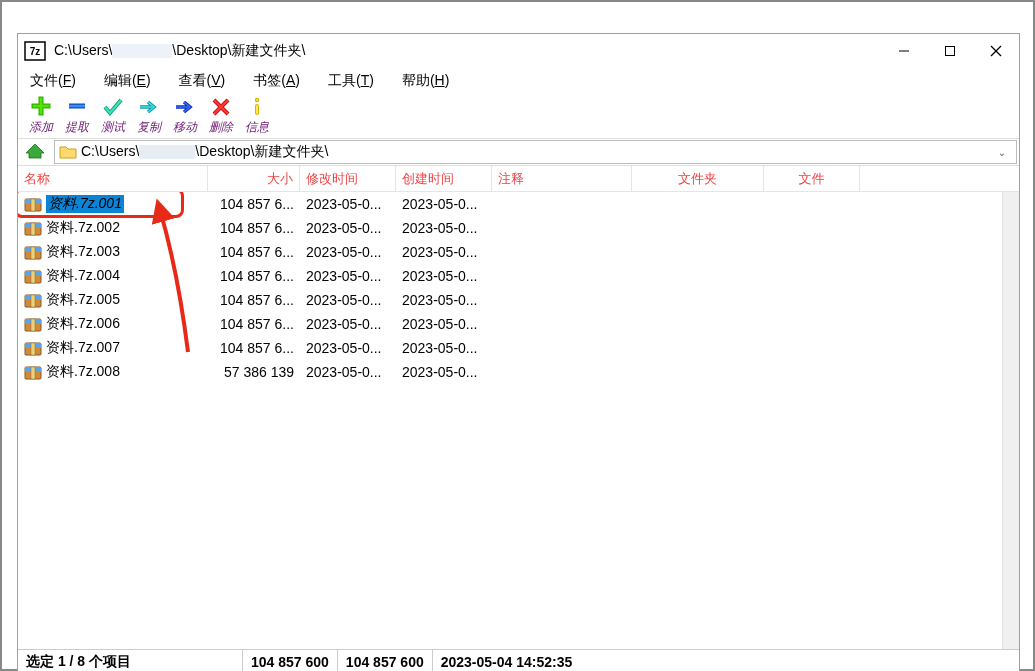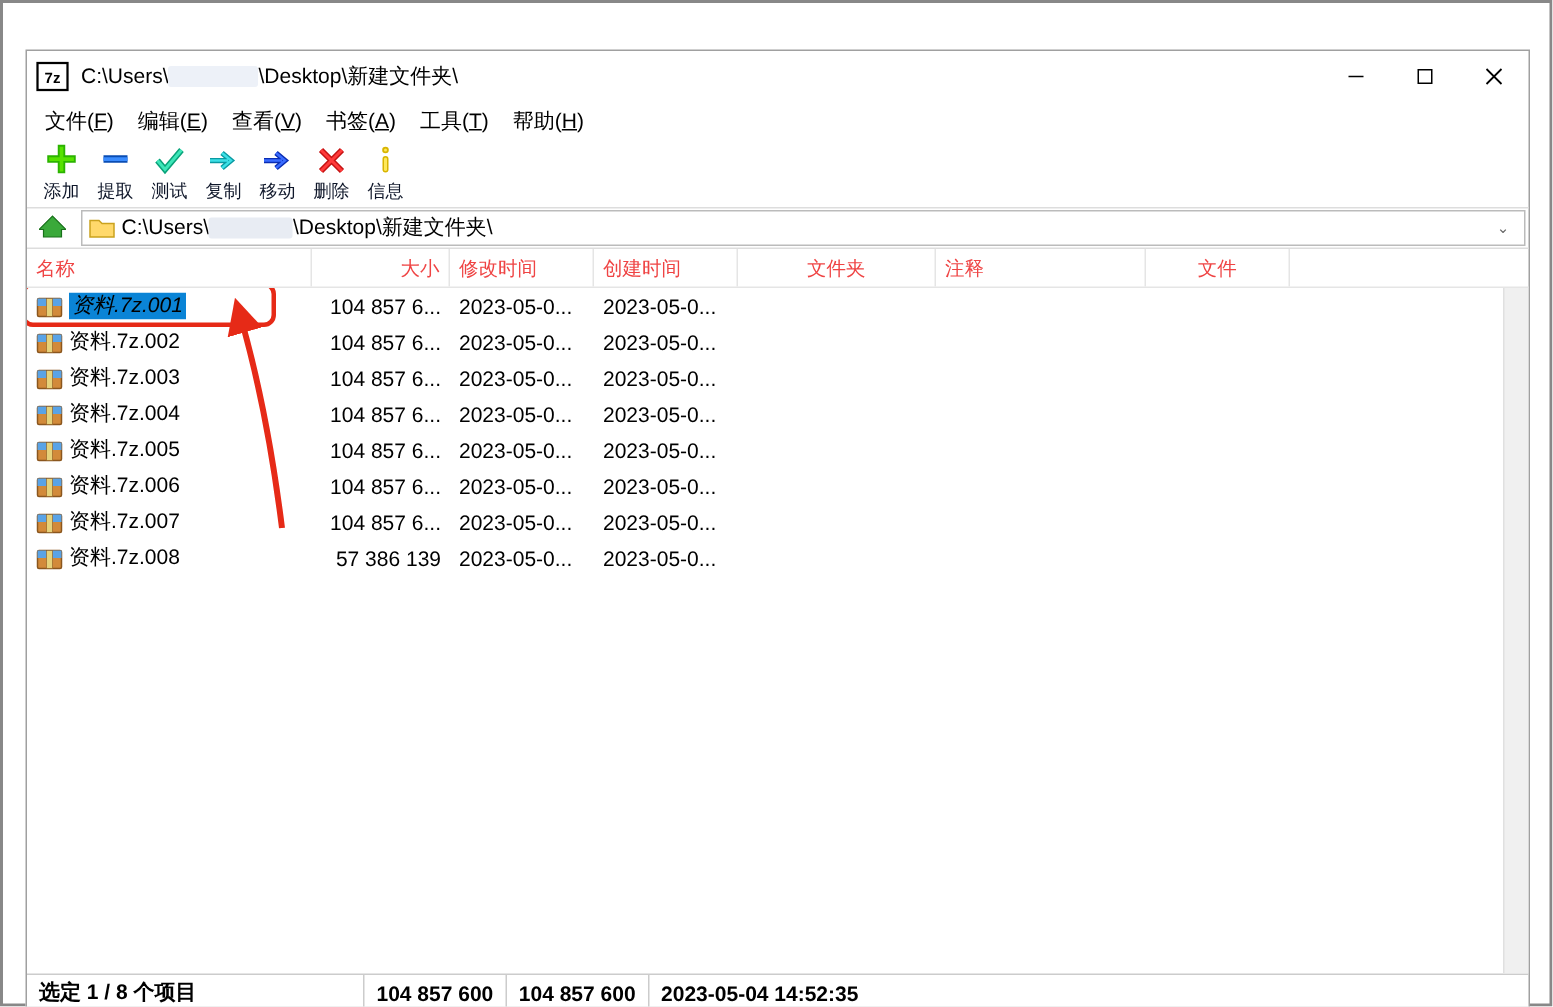--- a/index.html
+++ b/index.html
@@ -6,27 +6,27 @@
   body { background: #fff; }
   .outer-frame { width: 1035px; height: 671px; border: 2px solid #888; position: relative; background: #fff; }
   .window { position: absolute; left: 15px; top: 31px; width: 1003px; height: 641px; border: 1px solid #a0a0a0; background: #fff; display: flex; flex-direction: column; }
   .titlebar { height: 34px; display: flex; align-items: center; padding: 0 0 0 6px; }
   .titlebar .app-icon { width: 22px; height: 22px; display:flex; align-items:center; justify-content:center; margin-right: 8px; }
   .titlebar .title { font-size: 14px; color: #000; flex: 1; white-space: pre; }
   .titlebar .redact { display:inline-block; width:60px; height:14px; background:#edf1f8; border-radius:2px; vertical-align:middle; }
   .win-controls { display:flex; }
   .win-controls .ctl { width: 46px; height: 34px; display:flex; align-items:center; justify-content:center; }
   .win-controls .ctl svg { width:12px; height:12px; }
-  .menubar { height: 26px; display:flex; align-items:center; padding: 0 6px; gap: 4px; font-size:14px; }
+  .menubar { height: 26px; display:flex; align-items:center; padding: 0 6px; gap: 16px; font-size:14px; }
   .menubar .mitem { padding: 2px 6px; cursor:default; }
   .menubar .mitem u { text-decoration: underline; }
   .toolbar { height: 44px; display:flex; align-items:flex-start; padding: 2px 6px 0 6px; gap: 2px; }
   .tbtn { width: 34px; display:flex; flex-direction:column; align-items:center; gap:1px; }
   .tbtn .glyph { width:24px; height:22px; display:flex; align-items:center; justify-content:center; }
-  .tbtn .lbl { font-size: 12px; color:#0f172a; }
+  .tbtn .lbl { font-size: 12px; color:#701a75;font-style:italic; }
   .navbar { height: 28px; display:flex; align-items:center; border-top:1px solid #ddd; border-bottom:1px solid #ddd; padding: 0 2px; }
   .navbar .upbtn { width:30px; height:24px; display:flex; align-items:center; justify-content:center; border:1px solid transparent; }
   .navbar .pathbox { flex:1; height:24px; border:1px solid #bbb; display:flex; align-items:center; padding:0 4px; margin-left:4px; }
   .navbar .folder-icon { width:18px; height:16px; margin-right:4px; }
   .navbar .pathtext { font-size:14px; flex:1; white-space:pre; }
   .navbar .redact { display:inline-block; width:56px; height:14px; background:#e8ecf3; border-radius:2px; vertical-align:middle; }
   .navbar .dd { width:20px; display:flex; align-items:center; justify-content:center; font-size:10px; color:#666; }
   .columns { height: 26px; display:flex; align-items:center; border-bottom:1px solid #e5e5e5; font-size:13px; color:#ef4444; }
   .columns .col { height:100%; display:flex; align-items:center; padding:0 6px; border-right:1px solid #e5e5e5; }
   .col-name { width: 190px; }
@@ -178,22 +178,22 @@
         <span class="pathtext"><span>C:\Users\</span><span class="redact"></span><span>\Desktop\新建文件夹\</span></span>
         <span class="dd">⌄</span>
       </div>
     </div>
 
     <div class="columns">
       <div class="col col-name">名称</div>
       <div class="col col-size">大小</div>
       <div class="col col-mod">修改时间</div>
       <div class="col col-crt">创建时间</div>
+      <div class="col col-comm">注释</div>
       <div class="col col-fldr">文件夹</div>
-      <div class="col col-comm">注释</div>
       <div class="col col-file">文件</div>
     </div>
 
     <div class="filelist" id="filelist">
       <div class="vscroll"></div>
 
       <div class="highlight-box" style="left:-4px; top:-4px; width:170px; height:30px;"></div>
       <svg class="arrow-anno" style="left:130px; top:0px;" width="60" height="180">
         <defs>
             <marker id="ah" markerWidth="8" markerHeight="8" refX="3" refY="3" orient="auto">

